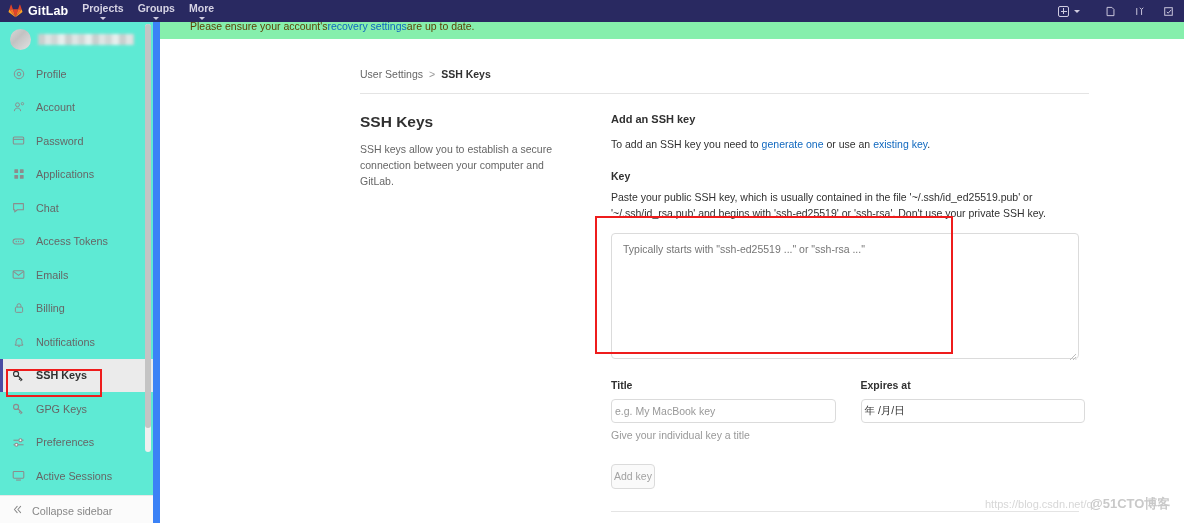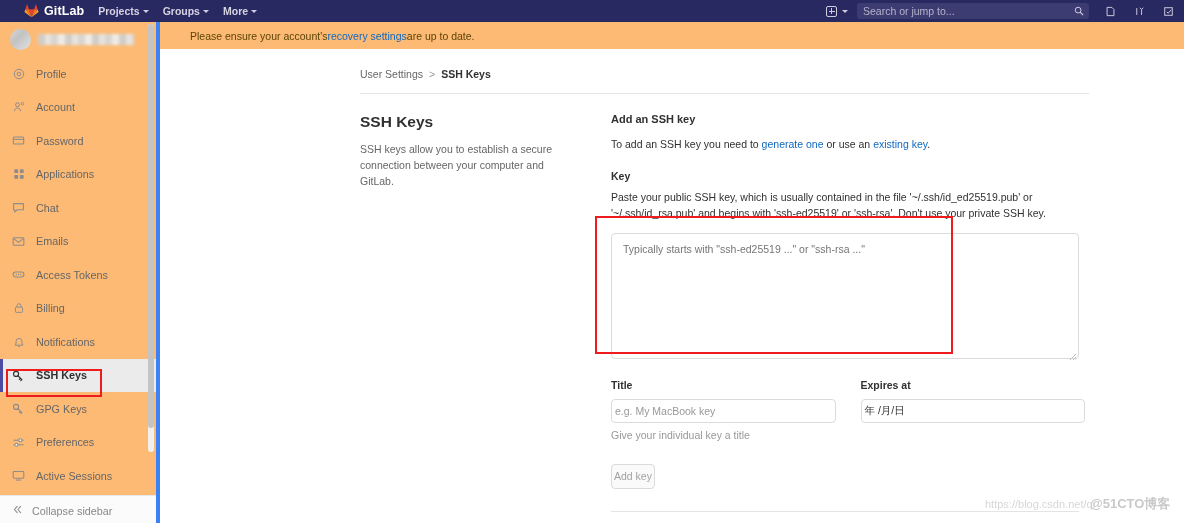--- a/index.html
+++ b/index.html
@@ -11,37 +11,37 @@
     font-family: "Liberation Sans", sans-serif;
     -webkit-font-smoothing: antialiased;
   }
 
   
   .navbar {
     height: 22px;
     background: #292961;
     display: flex;
     align-items: center;
-    padding: 0 6px 0 24px;
+    padding: 0 6px 0 8px;
     position: relative;
     z-index: 40;
   }
   .nav-logo {
     display: flex; align-items: center; gap: 5px;
     margin-right: 14px;
   }
   .gl-tanuki { width: 15px; height: 14px; display: block; }
   .nav-brand {
     color: #fff; font-size: 12.5px; font-weight: bold; letter-spacing: .1px;
   }
   .nav-links { display: flex; align-items: center; gap: 14px; }
   .nav-link {
     color: #d6d3e4; font-size: 10.5px; font-weight: bold;
     display: flex; align-items: center; gap: 3px;
-    cursor: pointer; white-space: nowrap;
+    cursor: pointer; white-space: nowrap; flex-direction: column;
   }
   .caret {
     width: 0; height: 0;
     border-left: 3px solid transparent;
     border-right: 3px solid transparent;
     border-top: 3.5px solid #cfcbe0;
     display: inline-block;
   }
   .nav-right {
     margin-left: auto;
@@ -76,38 +76,38 @@
   }
   .search-ico {
     position: absolute; right: 5px; top: 50%; transform: translateY(-50%);
   }
   .nav-icons { display: flex; align-items: center; gap: 18px; margin-left: 16px; margin-right: 4px; }
   .nav-icon { cursor: pointer; display: block; }
 
   
   .alert-bar {
     position: absolute;
-    left: 160px; right: 0; top: 22px;
+    left: 160px; right: 0; top: 12px;
     height: 27px;
-    background: #fdba74;
+    background: #86efac;
     display: flex; align-items: center;
     padding-left: 30px;
     font-size: 10.5px;
     color: #5c4407;
     z-index: 5;
   }
   .alert-bar a { color: #1068bf; text-decoration: none; }
 
   
   .sidebar {
     position: absolute;
     left: 0; top: 22px;
     width: 160px; height: 501px;
-    background: #fdba74;
-    border-right: 4px solid #3b82f6;
+    background: #5eead4;
+    border-right: 7px solid #3b82f6;
     overflow: hidden;
     z-index: 10;
   }
   .side-user {
     height: 30px;
     display: flex; align-items: center;
     padding: 0 10px;
     margin-top: 2px;
   }
   .avatar-blur {
@@ -346,27 +346,20 @@
       <i class="caret"></i>
     </div>
   </div>
 
   <div class="nav-right">
     <div class="plus-wrap">
       <span class="plus-box"></span>
       <i class="caret"></i>
     </div>
 
-    <div class="search-box">
-      <span class="ph">Search or jump to...</span>
-      <svg class="search-ico" width="10" height="10" viewBox="0 0 16 16">
-        <circle cx="6.6" cy="6.6" r="4.6" fill="none" stroke="#cfcbe0" stroke-width="1.6"></circle>
-        <line x1="10.2" y1="10.2" x2="14" y2="14" stroke="#cfcbe0" stroke-width="1.8" stroke-linecap="round"></line>
-      </svg>
-    </div>
 
     <div class="nav-icons">
       <svg class="nav-icon" width="11" height="11" viewBox="0 0 16 16">
         <path d="M3 2h7l3 3v9H3z" fill="none" stroke="#cfcbe0" stroke-width="1.4"></path>
       </svg>
       <svg class="nav-icon" width="11" height="11" viewBox="0 0 16 16">
         <line x1="4" y1="3" x2="4" y2="13" stroke="#cfcbe0" stroke-width="1.4"></line>
         <line x1="11" y1="5" x2="11" y2="13" stroke="#cfcbe0" stroke-width="1.4"></line>
         <path d="M11 5 8.5 2.5M11 5l2.5-2.5" fill="none" stroke="#cfcbe0" stroke-width="1.4"></path>
       </svg>
@@ -441,37 +434,37 @@
         <svg width="13" height="13" viewBox="0 0 16 16">
             <path d="M2 3.2h12v7.6H6.6L3.4 13.4v-2.6H2z" fill="none" stroke="#8c8c8c" stroke-width="1.3" stroke-linejoin="round"></path>
           </svg>
       </span>
       <span>Chat</span>
     </div>
 
     <div class="side-item">
       <span class="ico">
         <svg width="13" height="13" viewBox="0 0 16 16">
-            <rect x="1.4" y="3.4" width="13.2" height="9.2" rx="1.2" fill="none" stroke="#8c8c8c" stroke-width="1.3"></rect>
-            <path d="M1.7 4.2 8 9l6.3-4.8" fill="none" stroke="#8c8c8c" stroke-width="1.3"></path>
-          </svg>
-      </span>
-      <span>Emails</span>
-    </div>
-
-    <div class="side-item">
-      <span class="ico">
-        <svg width="13" height="13" viewBox="0 0 16 16">
             <rect x="1.3" y="5" width="13.4" height="6" rx="3" fill="none" stroke="#8c8c8c" stroke-width="1.3"></rect>
             <circle cx="5.2" cy="8" r=".85" fill="#8c8c8c"></circle>
             <circle cx="8" cy="8" r=".85" fill="#8c8c8c"></circle>
             <circle cx="10.8" cy="8" r=".85" fill="#8c8c8c"></circle>
           </svg>
       </span>
       <span>Access Tokens</span>
+    </div>
+
+    <div class="side-item">
+      <span class="ico">
+        <svg width="13" height="13" viewBox="0 0 16 16">
+            <rect x="1.4" y="3.4" width="13.2" height="9.2" rx="1.2" fill="none" stroke="#8c8c8c" stroke-width="1.3"></rect>
+            <path d="M1.7 4.2 8 9l6.3-4.8" fill="none" stroke="#8c8c8c" stroke-width="1.3"></path>
+          </svg>
+      </span>
+      <span>Emails</span>
     </div>
 
     <div class="side-item">
       <span class="ico">
         <svg width="12" height="12" viewBox="0 0 16 16">
             <rect x="3.2" y="6.8" width="9.6" height="7" rx="1.2" fill="none" stroke="#8c8c8c" stroke-width="1.3"></rect>
             <path d="M5.4 6.8V4.9a2.6 2.6 0 0 1 5.2 0v1.9" fill="none" stroke="#8c8c8c" stroke-width="1.3"></path>
           </svg>
       </span>
       <span>Billing</span>

